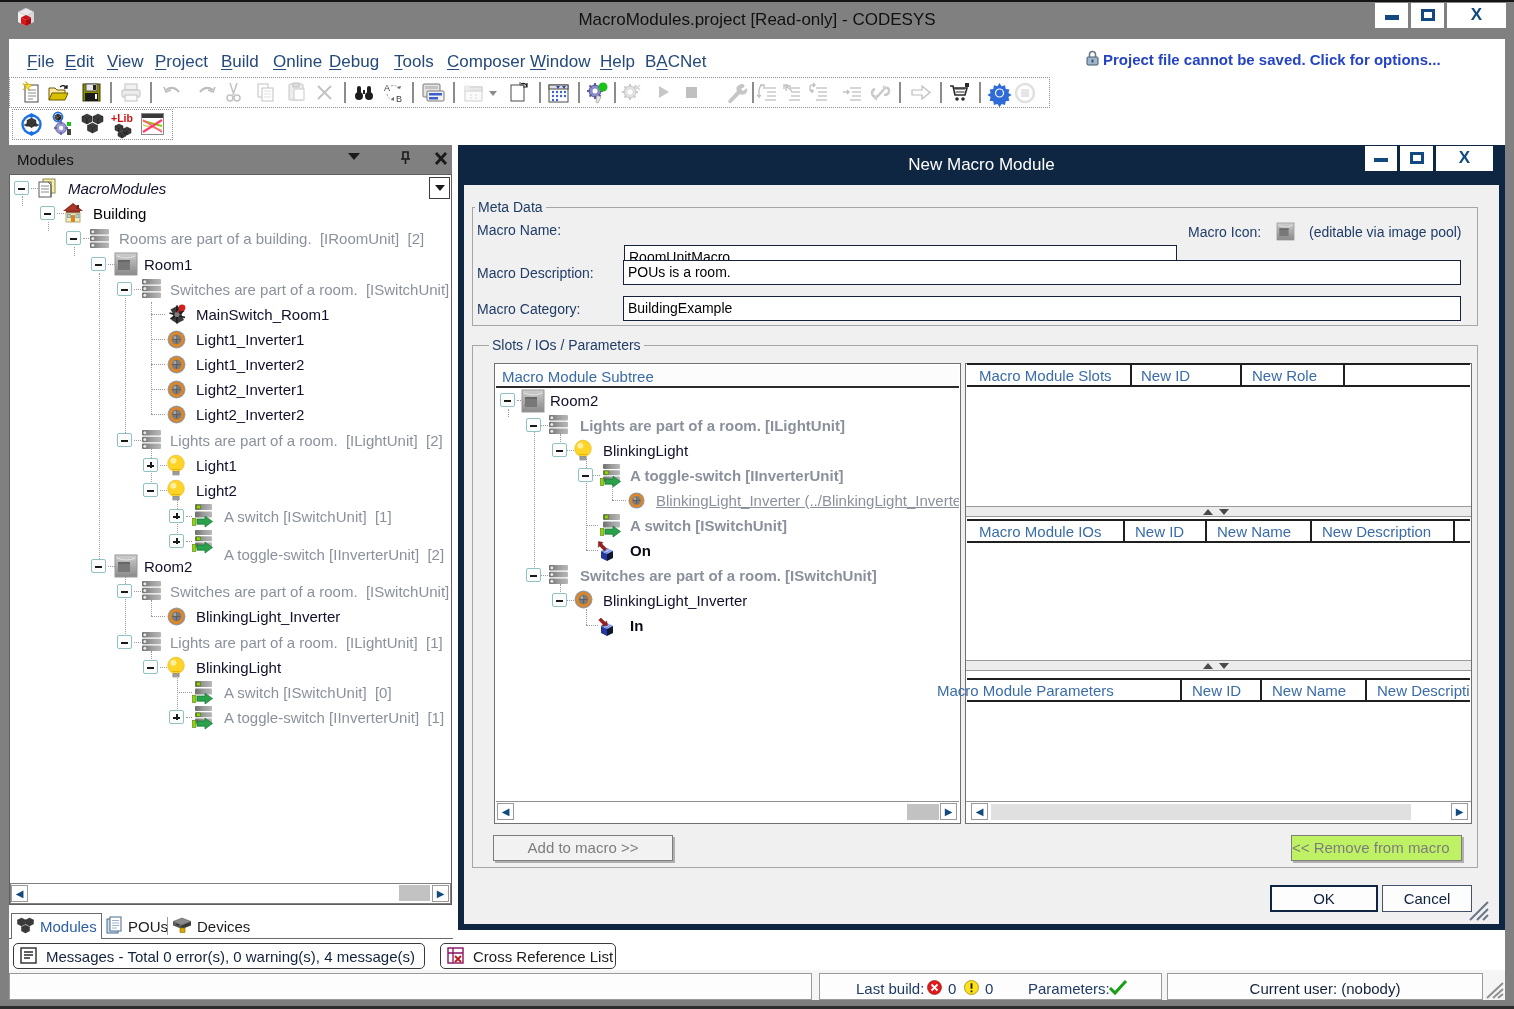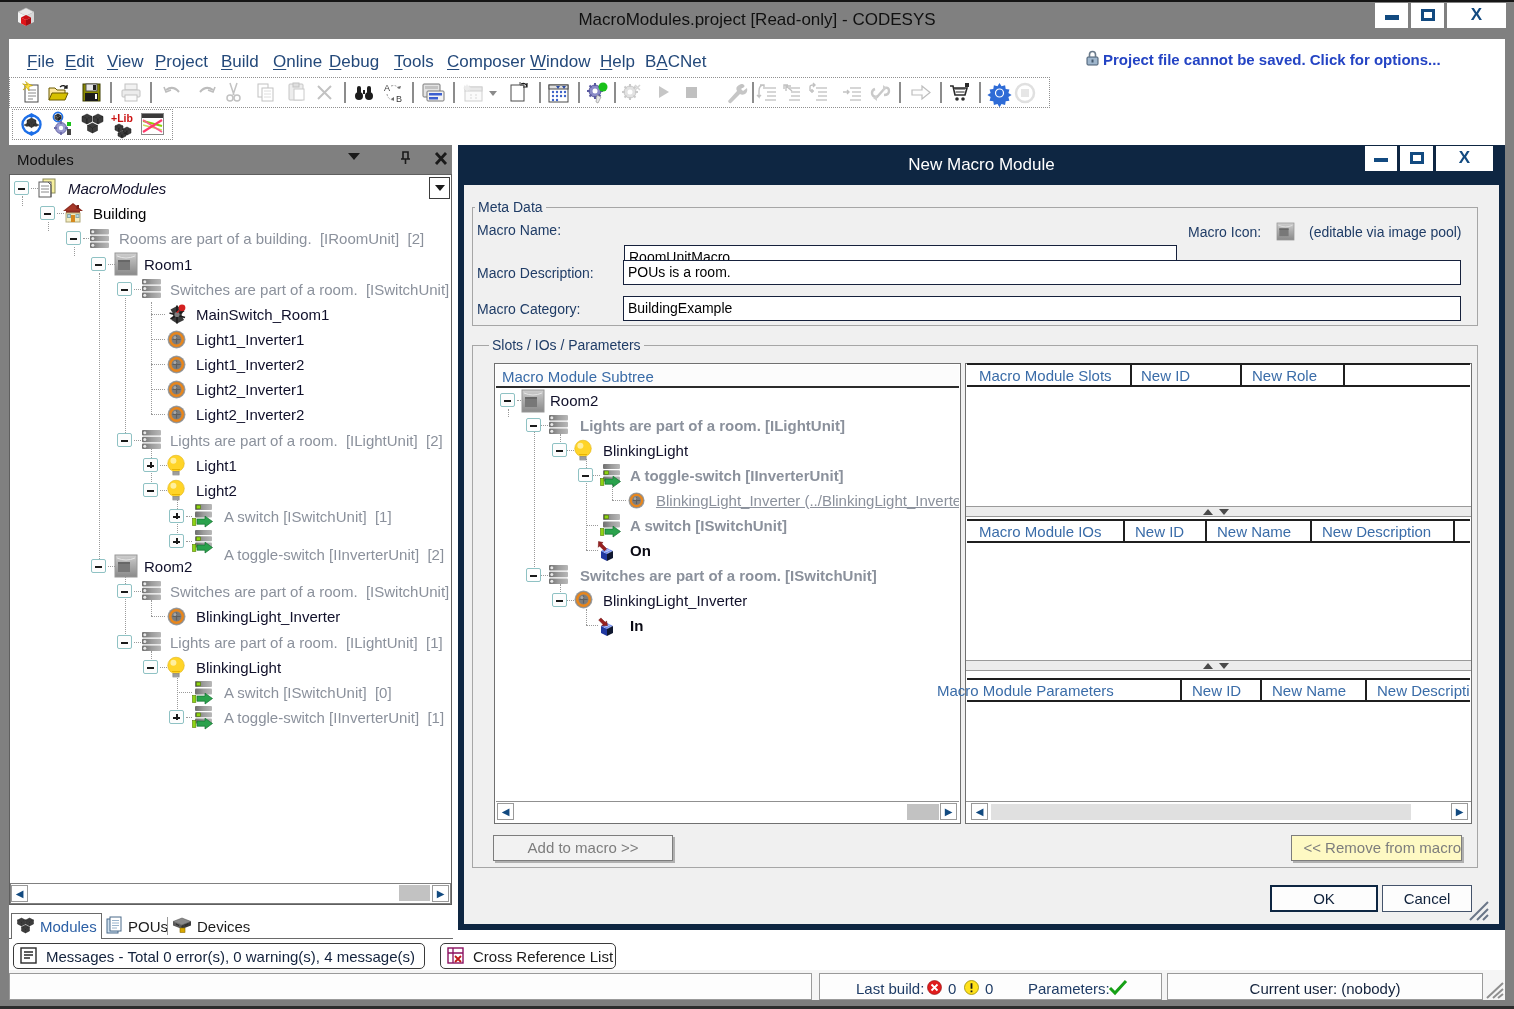--- a/index.html
+++ b/index.html
@@ -814,21 +814,21 @@
 <div class="htext" style="left:1192px;top:682px;">New ID</div>
 <div class="htext" style="left:1272px;top:682px;">New Name</div>
 <div class="htext" style="left:1377px;top:682px;width:93px;overflow:hidden;">New Descripti</div>
 
 <div class="abs" style="left:966px;top:801px;width:505px;height:22px;background:#fff;border-top:1px solid #909090;"></div>
 <div class="sarrow" style="left:971px;top:803px;">◀</div>
 <div class="thumb" style="left:991px;top:804px;width:420px;background:#e0e0e0;"></div>
 <div class="sarrow" style="left:1451px;top:803px;">▶</div>
 
 <div class="abs" style="left:493px;top:835px;width:180px;height:26px;background:#f2f2f2;border:1px solid #7d7d7d;box-shadow:2px 2px 0 #b0b0b0;text-align:center;font-size:15px;color:#7d7d7d;line-height:24px;">Add to macro &gt;&gt;</div>
-<div class="abs" style="left:1291px;top:835px;width:171px;height:26px;background:#fef9c3;border:1px solid #7d7d7d;box-shadow:2px 2px 0 #b0b0b0;text-align:right;font-size:15px;color:#7d7d7d;line-height:24px;">&lt;&lt; Remove from macro</div>
+<div class="abs" style="left:1291px;top:835px;width:171px;height:26px;background:#bef264;border:1px solid #7d7d7d;box-shadow:2px 2px 0 #b0b0b0;text-align:left;font-size:15px;color:#7d7d7d;line-height:24px;">&lt;&lt; Remove from macro</div>
 <div class="abs" style="left:1270px;top:885px;width:108px;height:27px;background:#fdfdfd;border:2px solid #0e2642;text-align:center;font-size:15px;color:#10223c;line-height:23px;">OK</div>
 <div class="abs" style="left:1382px;top:885px;width:90px;height:27px;background:#fdfdfd;border:1px solid #44536b;text-align:center;font-size:15px;color:#10223c;line-height:25px;">Cancel</div>
 <svg style="left:1468px;top:900px" width="22" height="22" viewBox="0 0 22 22">
  <path d="M20 2 L2 20 M20 9 L9 20 M20 15 L15 20" stroke="#6a7688" stroke-width="2"></path>
 </svg>
 </div>
 
 <div id="bottom">
 
 <div class="abs" style="left:13px;top:943px;width:412px;height:26px;background:#fff;border:1px solid #3a3a3a;border-radius:5px;"></div>

